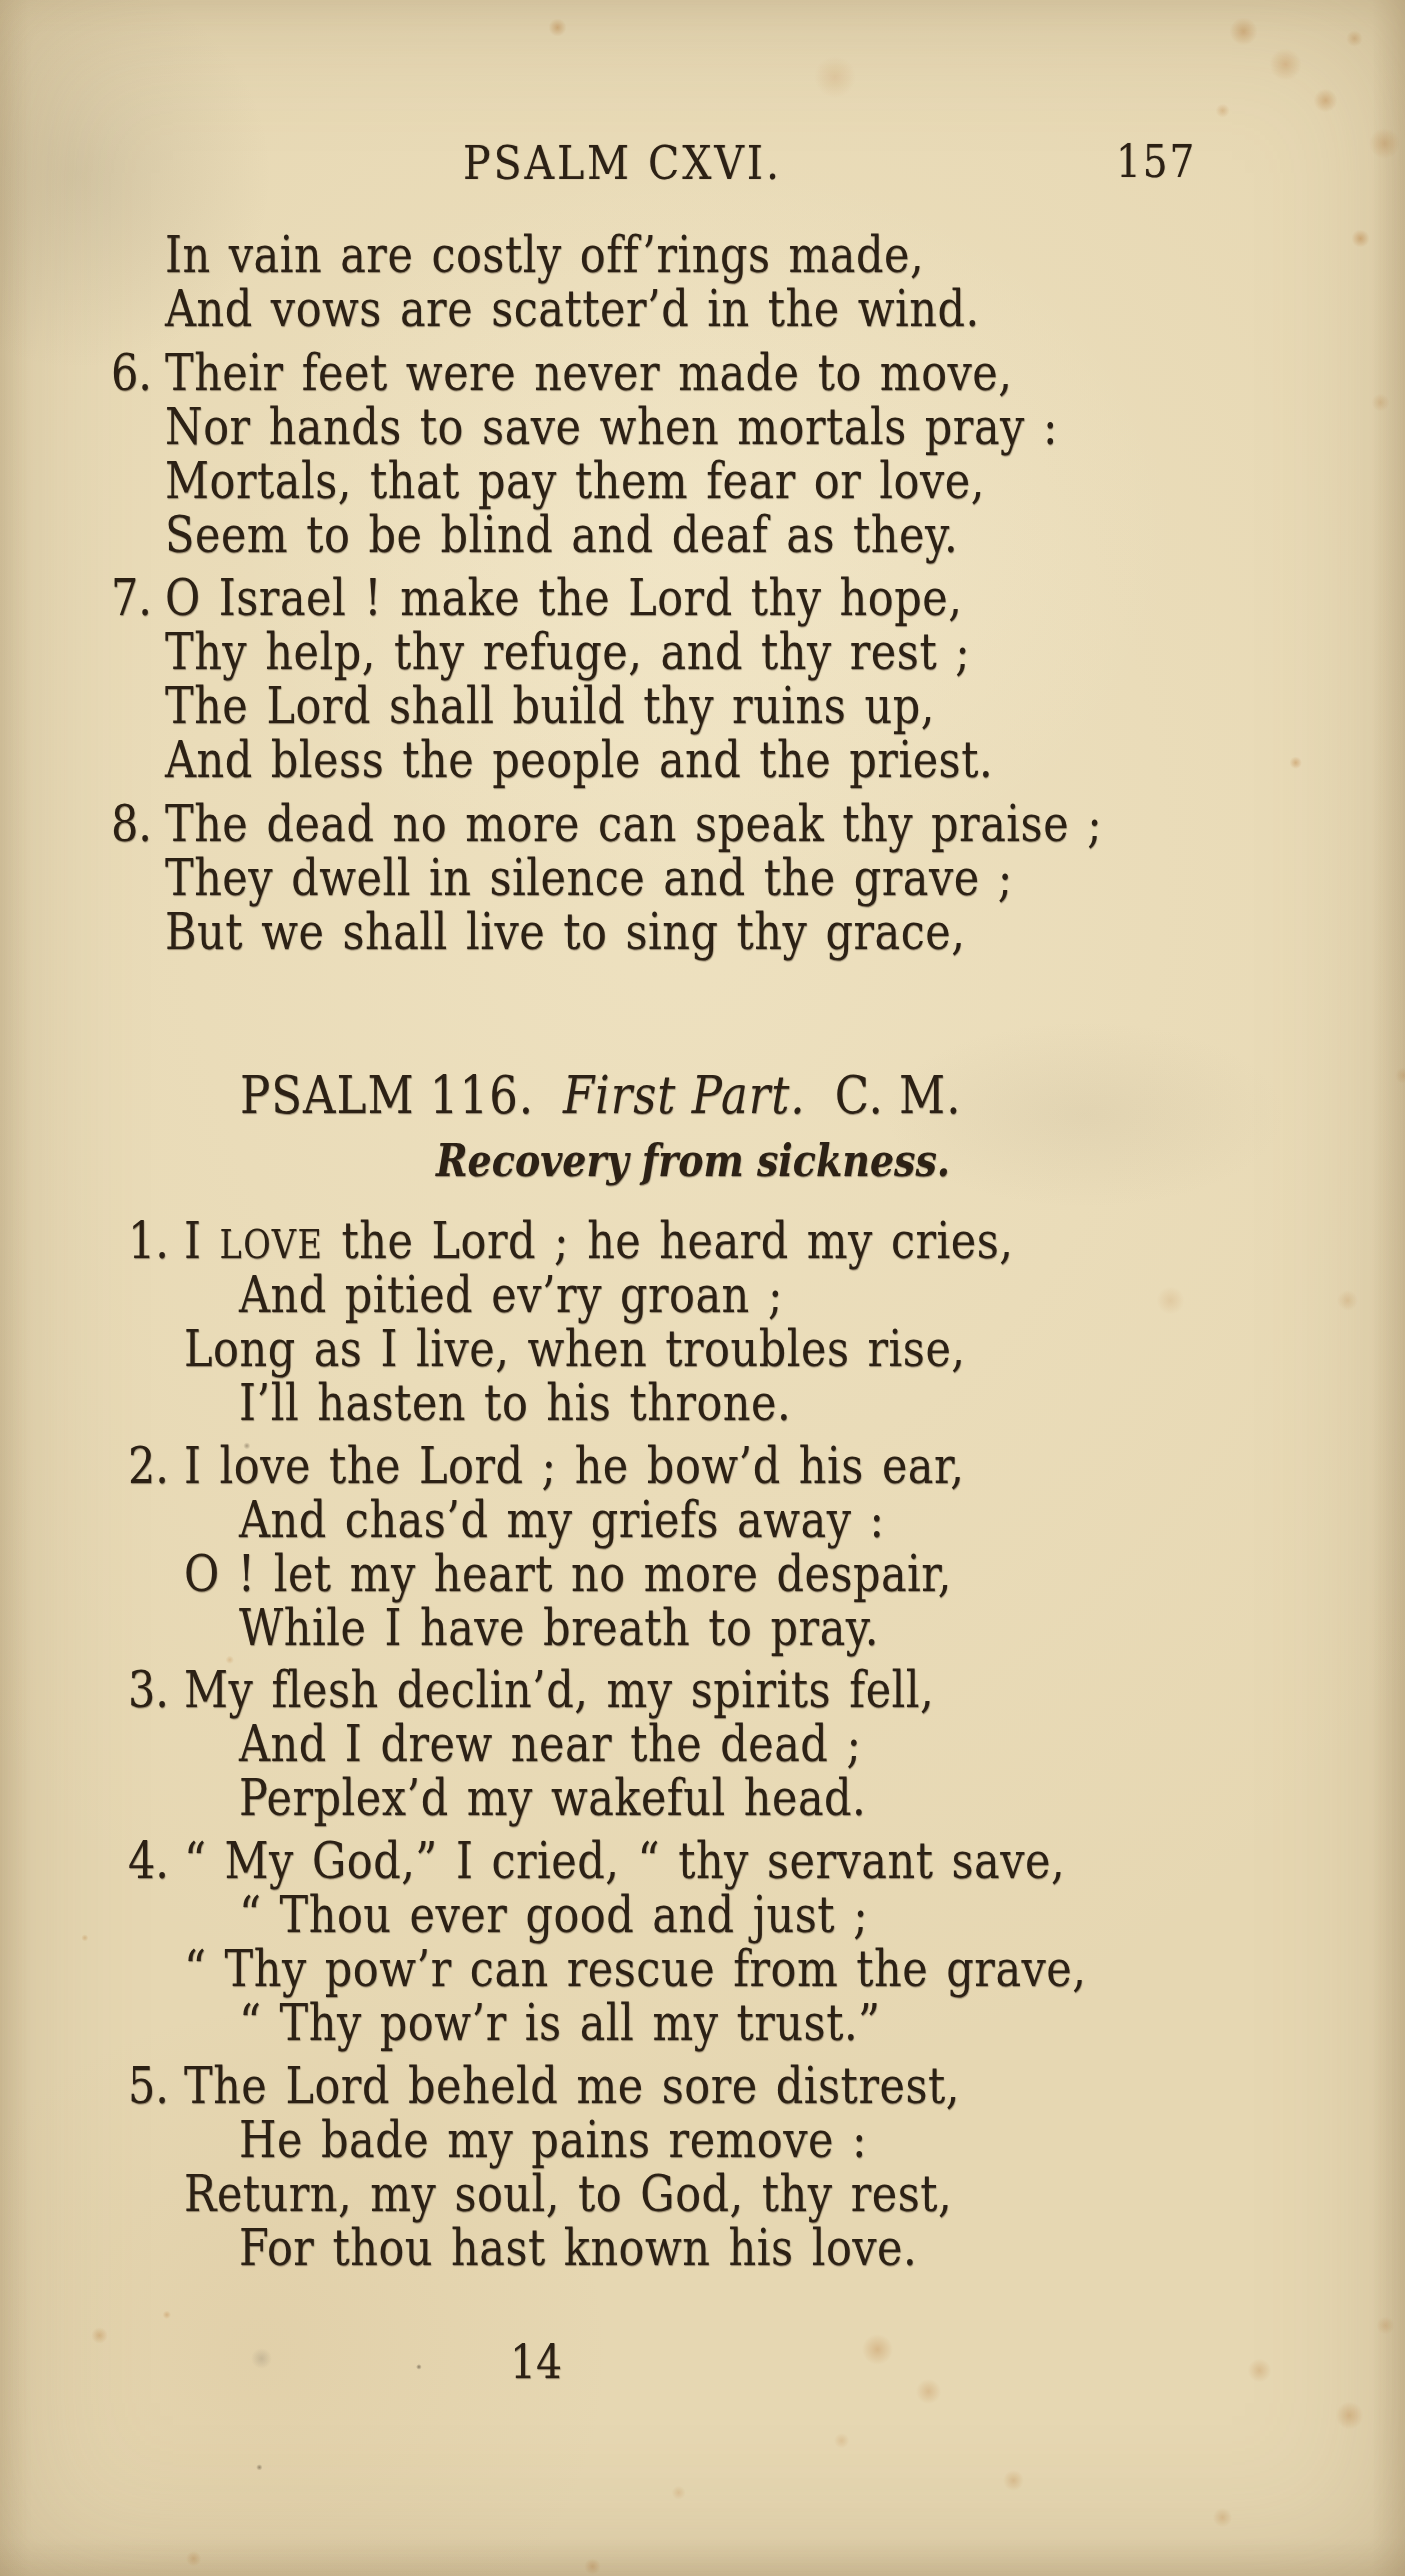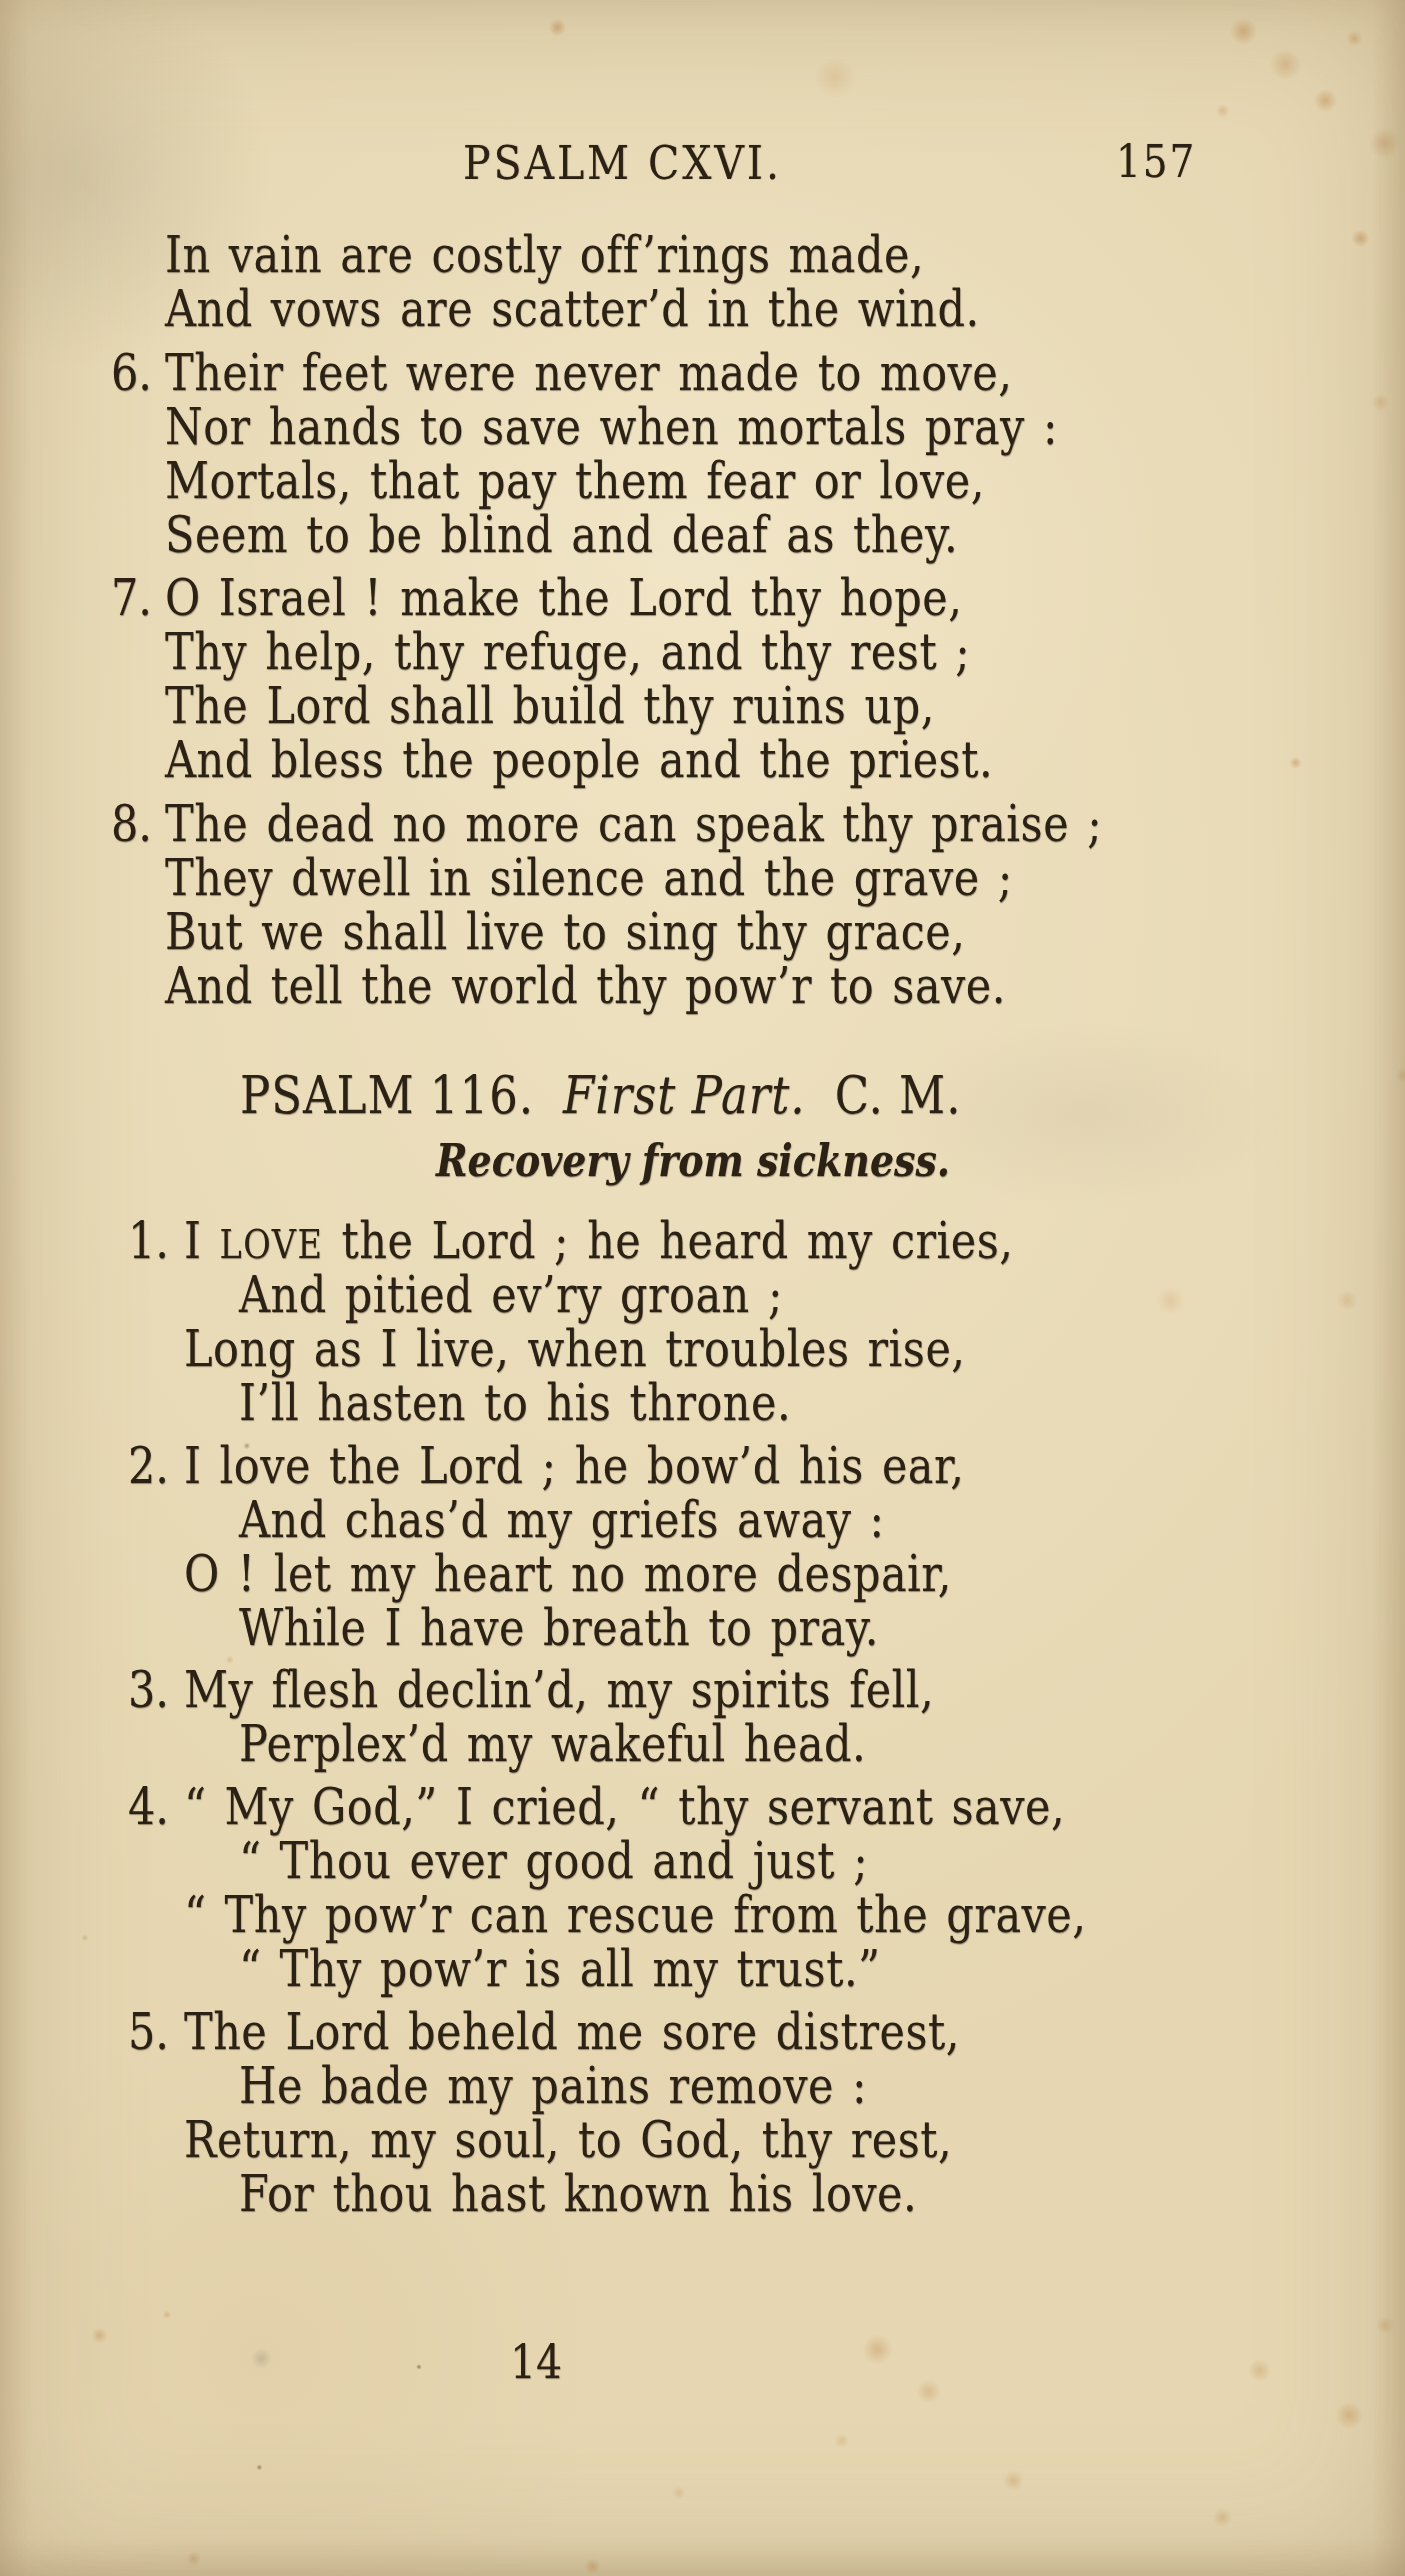--- a/index.html
+++ b/index.html
@@ -177,23 +177,20 @@
       <div class="line">
           <span class="num tk">8.</span>
           <span class="txt tk">The dead no more can speak thy praise ;</span>
         </div>
       <div class="line">
           <span class="txt tk">They dwell in silence and the grave ;</span>
         </div>
       <div class="line">
           <span class="txt tk">But we shall live to sing thy grace,</span>
         </div>
-      <div class="line">
-          <span class="txt tk">And tell the world thy pow’r to save.</span>
-        </div>
     </div>
   </div>
 
   <div class="heading2">
     <span class="seg tk">PSALM 116.</span><span class="seg tk it">First Part.</span><span class="seg tk">C. M.</span>
   </div>
 
   <div class="subtitle-row">
     <span class="tk it">Recovery from sickness.</span>
   </div>
@@ -228,20 +225,23 @@
       <div class="line e">
           <span class="txt tk">While I have breath to pray.</span>
         </div>
     </div>
     <div class="stanza">
       <div class="line o">
           <span class="num tk">3.</span>
           <span class="txt tk">My flesh declin’d, my spirits fell,</span>
         </div>
       <div class="line e">
+          <span class="txt tk">And I drew near the dead ;</span>
+        </div>
+      <div class="line e">
           <span class="txt tk">Perplex’d my wakeful head.</span>
         </div>
     </div>
     <div class="stanza">
       <div class="line o">
           <span class="num tk">4.</span>
           <span class="txt tk">“ My God,” I cried, “ thy servant save,</span>
         </div>
       <div class="line e">
           <span class="txt tk">“ Thou ever good and just ;</span>

